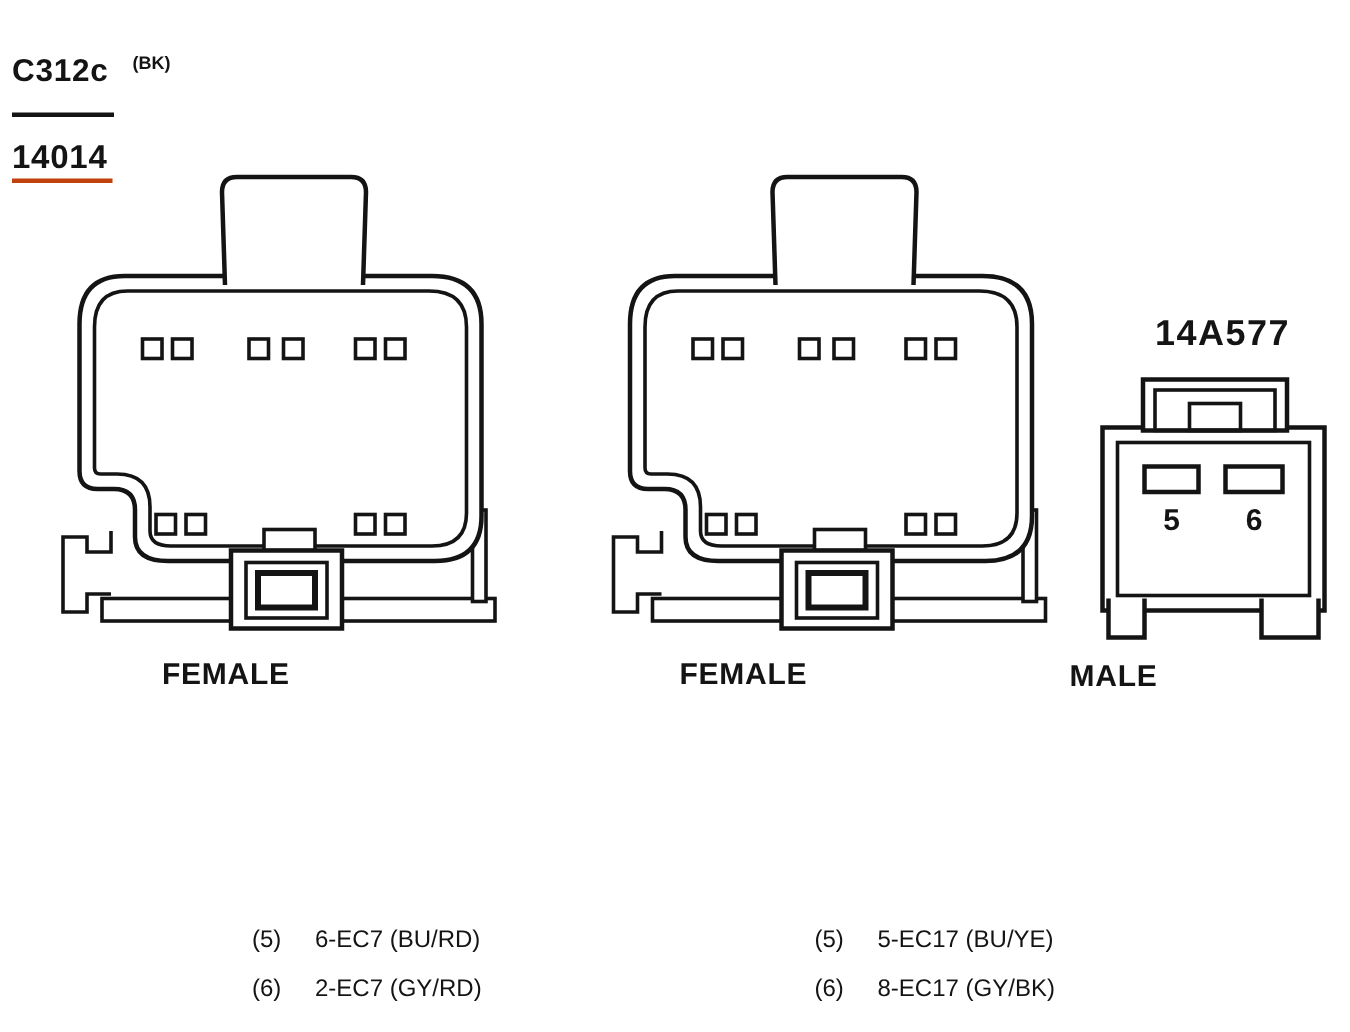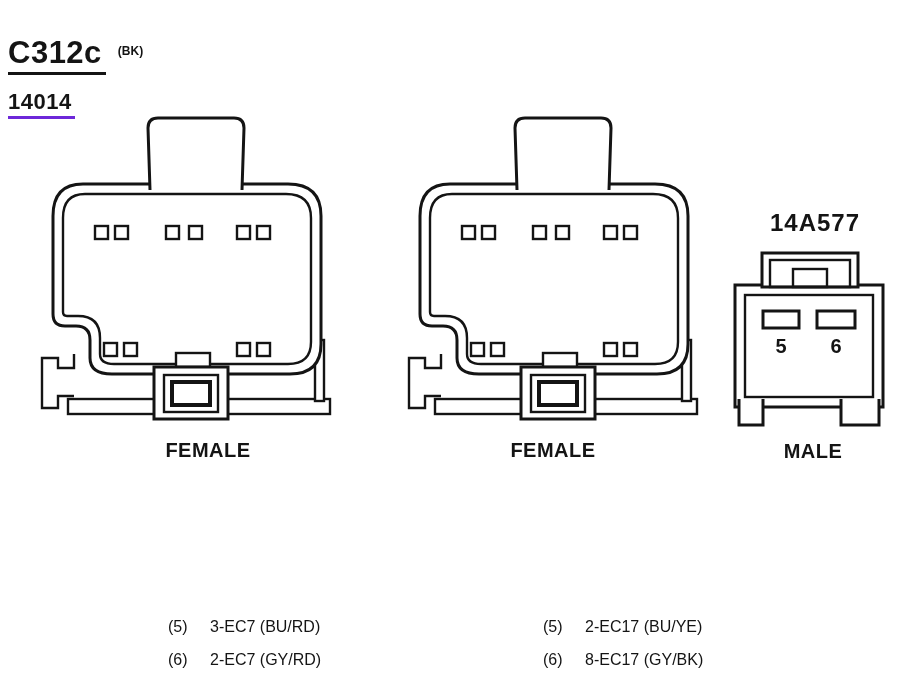--- a/index.html
+++ b/index.html
@@ -6,31 +6,31 @@
   html, body { background:#ffffff; }
   .page {
     position:relative; width:900px; height:688px; background:#ffffff;
     color:#141414; font-family:"Liberation Sans", sans-serif; overflow:hidden;
   }
   .abs { position:absolute; }
 
   
   .header { left:8px; top:4px; }
   .connector-id {
-    display:inline-block; font-size:31px; font-weight:bold; letter-spacing:.5px;
-    border-bottom:3px solid #141414; padding:0 4px 2px 0; line-height:1.05;margin-top:33px;
+    display:inline-block; font-size:21px; font-weight:bold; letter-spacing:.5px;
+    border-bottom:3px solid #141414; padding:0 4px 16px 0; line-height:1.05;margin-top:33px;
   }
   .color-code { font-size:12px; font-weight:bold; margin-left:12px; vertical-align:8px; }
   .part-number {
     display:inline-block; font-size:22px; font-weight:bold; letter-spacing:.5px;
-    border-bottom:3px solid #6d28d9; padding:0 3px 2px 0; margin-top:15px; line-height:1.1;
+    border-bottom:3px solid #c2410c; padding:0 3px 2px 0; margin-top:15px; line-height:1.1;
   }
 
   
-  .gender-label { width:200px; text-align:center; font-size:20px; font-weight:bold; letter-spacing:.5px; }
+  .gender-label { width:200px; font-size:20px; font-weight:bold; letter-spacing:.5px; }
   .part-label   { width:200px; text-align:center; font-size:24px; font-weight:bold; letter-spacing:1px; }
 
   
   .pin-list { display:flex; flex-direction:column; gap:14px; font-size:16px; line-height:1.2; }
   .pin-row  { display:flex; gap:16px; }
   .pin-num  { min-width:26px; }
 
   
   svg .s3 { fill:#ffffff; stroke:#141414; stroke-width:3; }
   svg .s2 { fill:#ffffff; stroke:#141414; stroke-width:2.4; }
@@ -131,32 +131,32 @@
     <path d="M 10,152 L 10,178 L 34,178 L 34,152 Z" class="f"></path>
     <path d="M 10,152 L 10,178 L 34,178 L 34,152" class="o3"></path>
     <path d="M 112,152 L 112,178 L 150,178 L 150,152 Z" class="f"></path>
     <path d="M 112,152 L 112,178 L 150,178 L 150,152" class="o3"></path>
   </svg>
   <div class="abs gender-label" style="left:713px; top:440px;">MALE</div>
 
   <div class="abs pin-list" style="left:168px; top:617px;">
     <div class="pin-row">
       <span class="pin-num">(5)</span>
-      <span>3-EC7 (BU/RD)</span>
+      <span>6-EC7 (BU/RD)</span>
     </div>
     <div class="pin-row">
       <span class="pin-num">(6)</span>
       <span>2-EC7 (GY/RD)</span>
     </div>
   </div>
 
   <div class="abs pin-list" style="left:543px; top:617px;">
     <div class="pin-row">
       <span class="pin-num">(5)</span>
-      <span>2-EC17 (BU/YE)</span>
+      <span>5-EC17 (BU/YE)</span>
     </div>
     <div class="pin-row">
       <span class="pin-num">(6)</span>
       <span>8-EC17 (GY/BK)</span>
     </div>
   </div>
 
 </div>
 
 </body></html>

